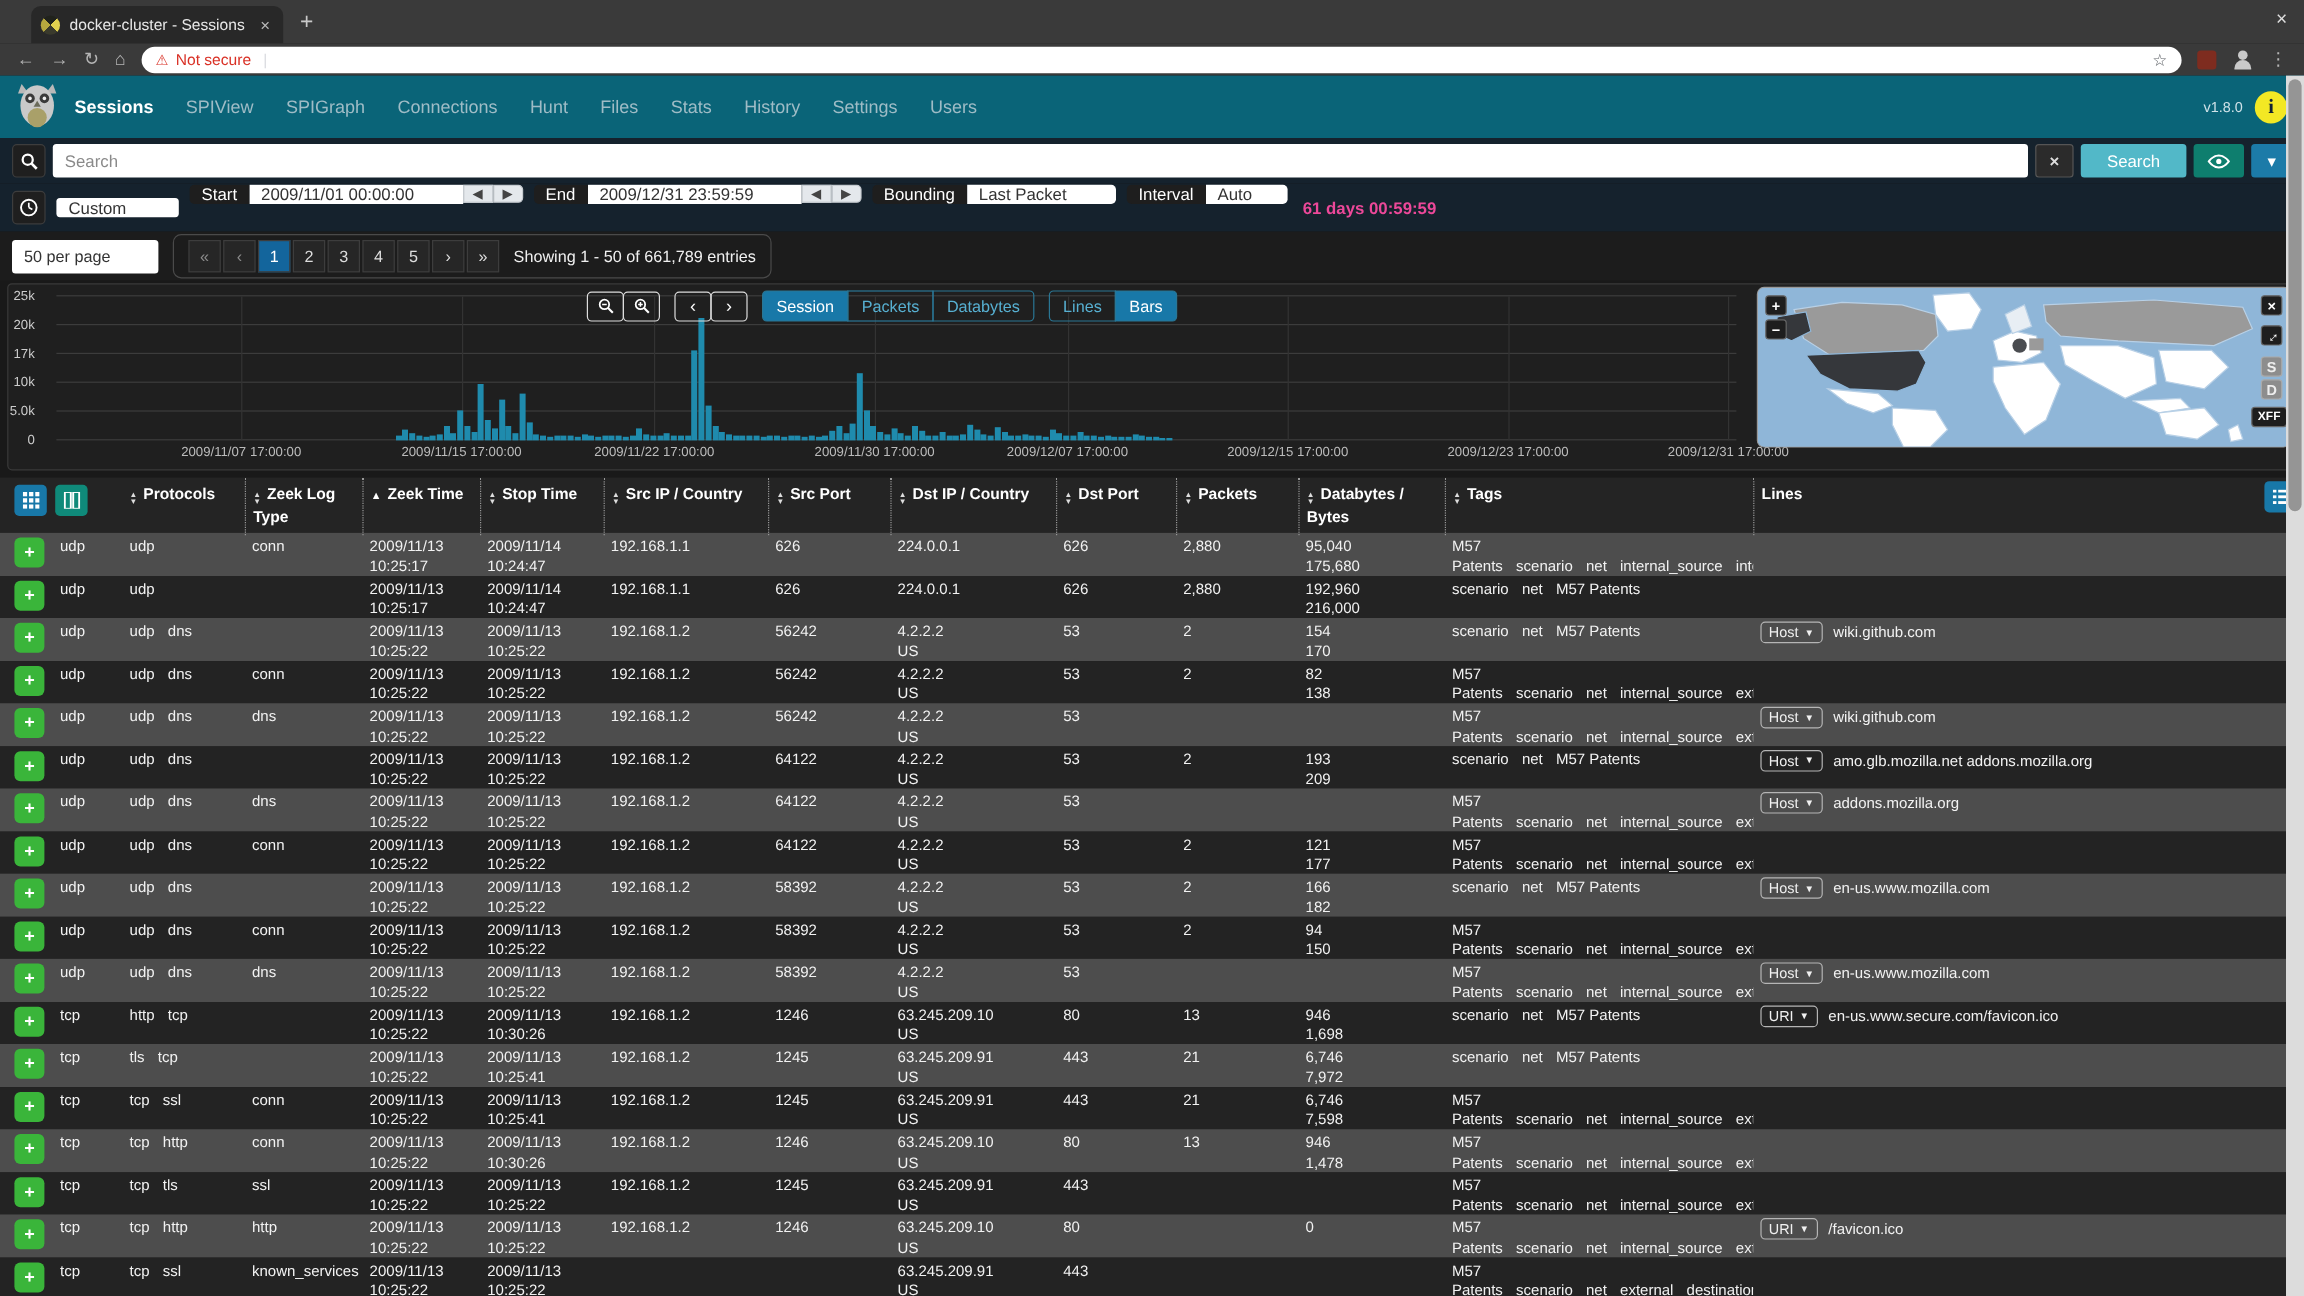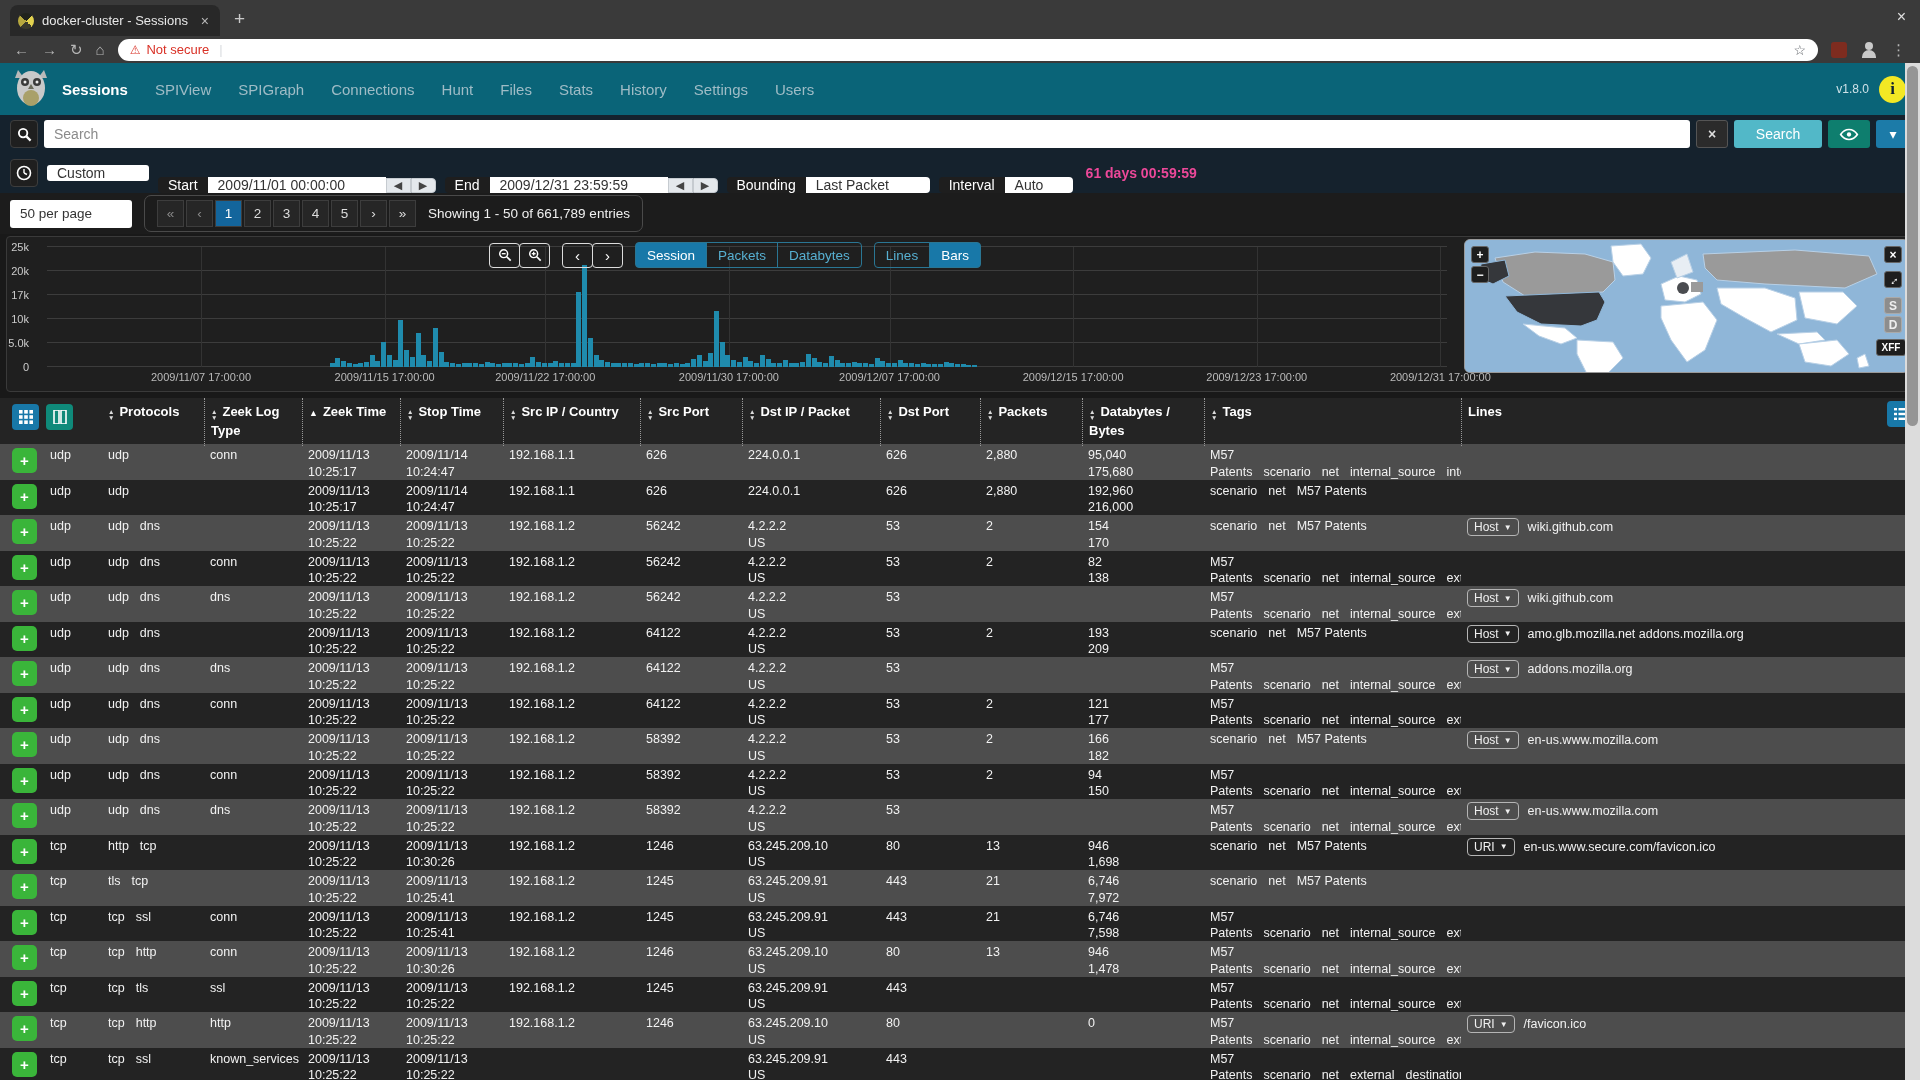--- a/index.html
+++ b/index.html
@@ -2,21 +2,21 @@
 <html><head>
 <meta charset="utf-8">
 <style>
   * { margin:0; padding:0; box-sizing:border-box; }
   html,body { width:1920px; height:1080px; overflow:hidden; background:#191919;
     font-family:"Liberation Sans", sans-serif; }
   button { font-family:inherit; cursor:pointer; }
 
   
   .tabbar { height:36px; background:#3a3a3a; display:flex; align-items:flex-end; position:relative; }
-  .tab { margin-left:10px; height:31px; width:210px; background:#282828; border-radius:8px 8px 0 0;
+  .tab { margin-left:26px; height:31px; width:210px; background:#282828; border-radius:8px 8px 0 0;
     display:flex; align-items:center; gap:8px; padding:0 8px; color:#e8e8e8; font-size:13px; }
   .favicon { width:16px; height:16px; border-radius:50%;
     background:conic-gradient(from 45deg,#e3d24f 0 90deg,#3a3a2c 0 180deg,#b7a83e 0 270deg,#20221c 0 360deg); flex:none; }
   .tab-title { flex:1; white-space:nowrap; overflow:hidden; }
   .tab-close { color:#b9b9b9; font-size:14px; padding:0 3px; }
   .newtab { color:#c9c9c9; font-size:19px; margin:0 0 6px 14px; }
   .win-close { position:absolute; right:14px; top:8px; color:#e0e0e0; font-size:16px; }
 
   .urlbar { height:27px; background:#3a3a3a; display:flex; align-items:center; gap:13px; padding:0 14px; }
   .chrome-ico { color:#b5b5b5; font-size:15px; line-height:1; }
@@ -51,21 +51,21 @@
     display:flex; align-items:center; justify-content:center; flex:none; }
   .search-input { flex:1; height:28px; border:none; border-radius:3px; padding:0 10px; font-size:14px; color:#222; }
   .search-input::placeholder { color:#8a8a8a; }
   .sq-btn { height:28px; border:none; border-radius:3px; color:#fff; font-size:14px; }
   .clear-btn { width:32px; background:#2b2b2b; border:1px solid #555; color:#ddd; font-weight:bold; }
   .go-btn { width:88px; background:#52b8c8; }
   .eye-btn { width:42px; background:#0e7e6e; display:inline-flex; align-items:center; justify-content:center; }
   .caret-btn { width:34px; background:#1c7ba8; }
 
   .timerow { height:40px; background:#15222d; display:flex; align-items:center; gap:9px; padding:0 10px; font-size:14px; }
-  .grp { display:flex; align-items:flex-end; height:39px; }
+  .grp { display:flex; align-items:flex-start; height:39px; }
   .dark-label { background:#1e1e1e; color:#fff; display:flex; align-items:center; padding:0 10px; border-radius:4px 0 0 4px; }
   .white-box { background:#fff; color:#333; display:flex; align-items:center; padding:0 10px; border-radius:3px; }
   .grp .white-box { border-radius:0; }
   .grp .white-box:last-child { border-radius:0 4px 4px 0; }
   .stepbtn { width:25px; background:#e4e8ec; border:1px solid #c6cbd0; color:#444; font-size:11px; }
   .duration { color:#ec4899; font-weight:bold; font-size:14px; margin-left:4px; }
 
   
   .pagerow { height:41px; background:#1c1c1c; display:flex; align-items:center; gap:12px; padding:0 10px; }
   .perpage { width:122px; height:28px; background:#fff; border-radius:3px; display:flex; align-items:center;
@@ -532,21 +532,21 @@
         <span>▲</span>
         <span>▼</span>
       </span><span>Src IP / Country</span></div>
     <div class="th"><span class="sorticon">
         <span>▲</span>
         <span>▼</span>
       </span><span>Src Port</span></div>
     <div class="th"><span class="sorticon">
         <span>▲</span>
         <span>▼</span>
-      </span><span>Dst IP / Packet</span></div>
+      </span><span>Dst IP / Country</span></div>
     <div class="th"><span class="sorticon">
         <span>▲</span>
         <span>▼</span>
       </span><span>Dst Port</span></div>
     <div class="th"><span class="sorticon">
         <span>▲</span>
         <span>▼</span>
       </span><span>Packets</span></div>
     <div class="th"><span class="sorticon">
         <span>▲</span>

